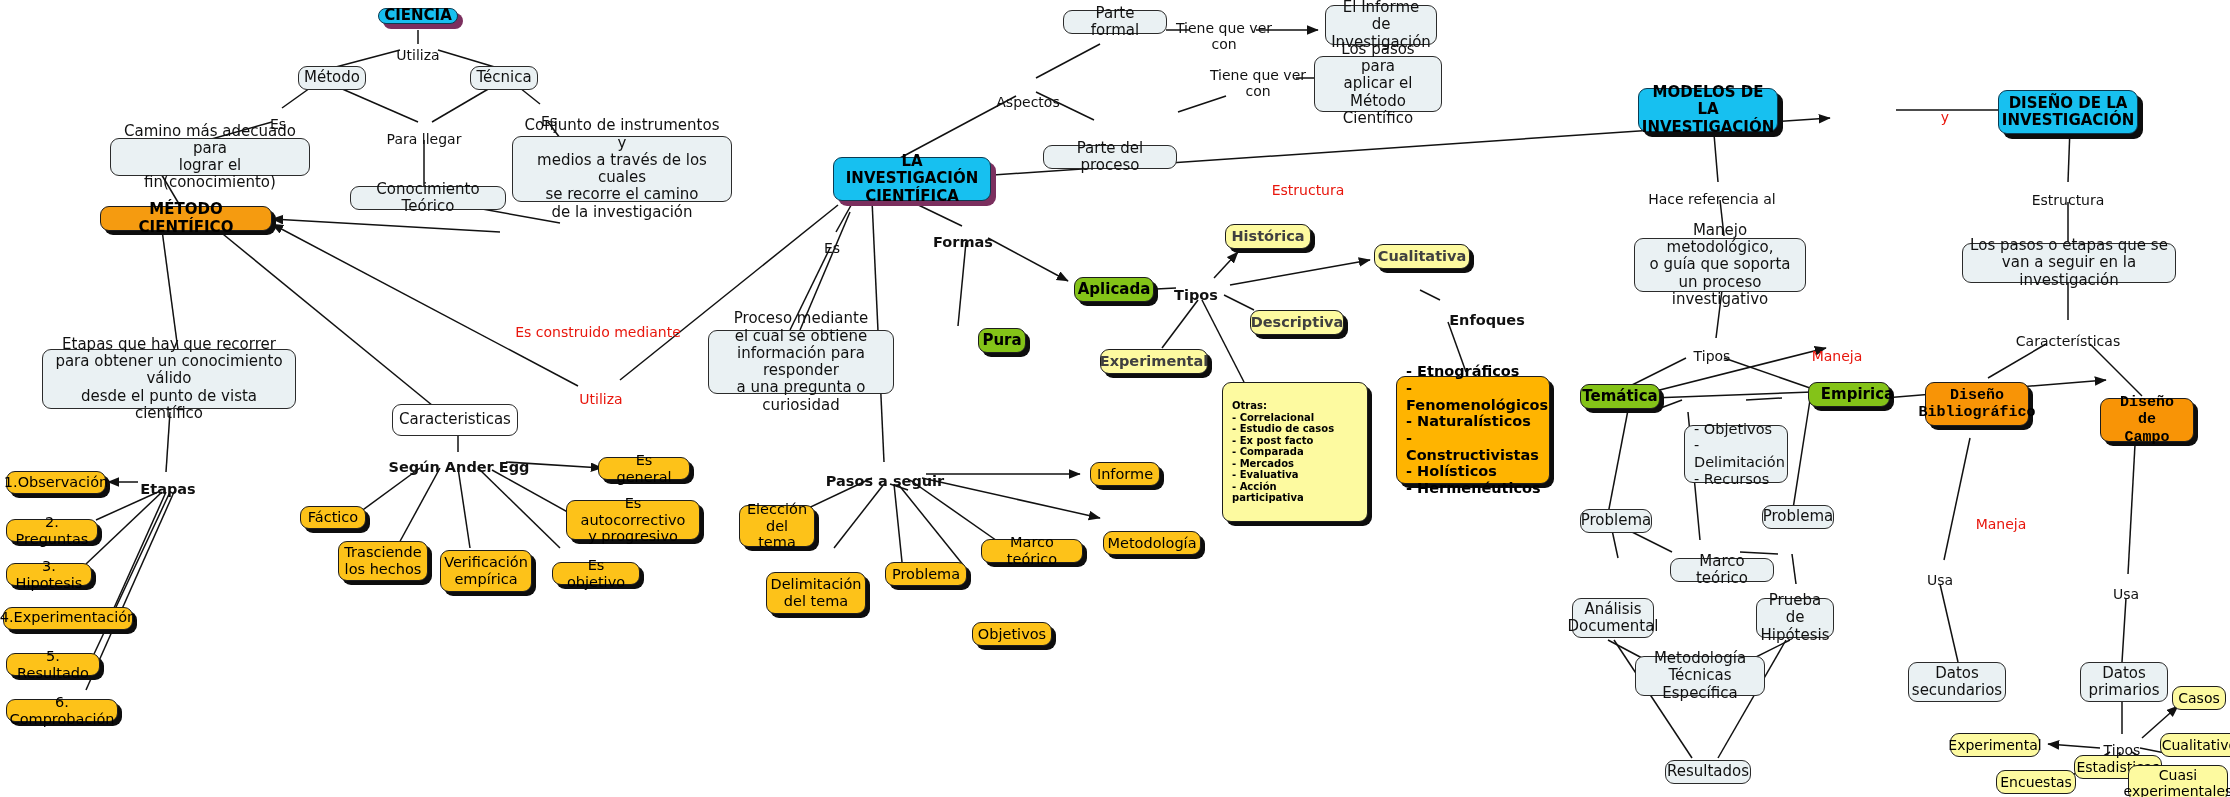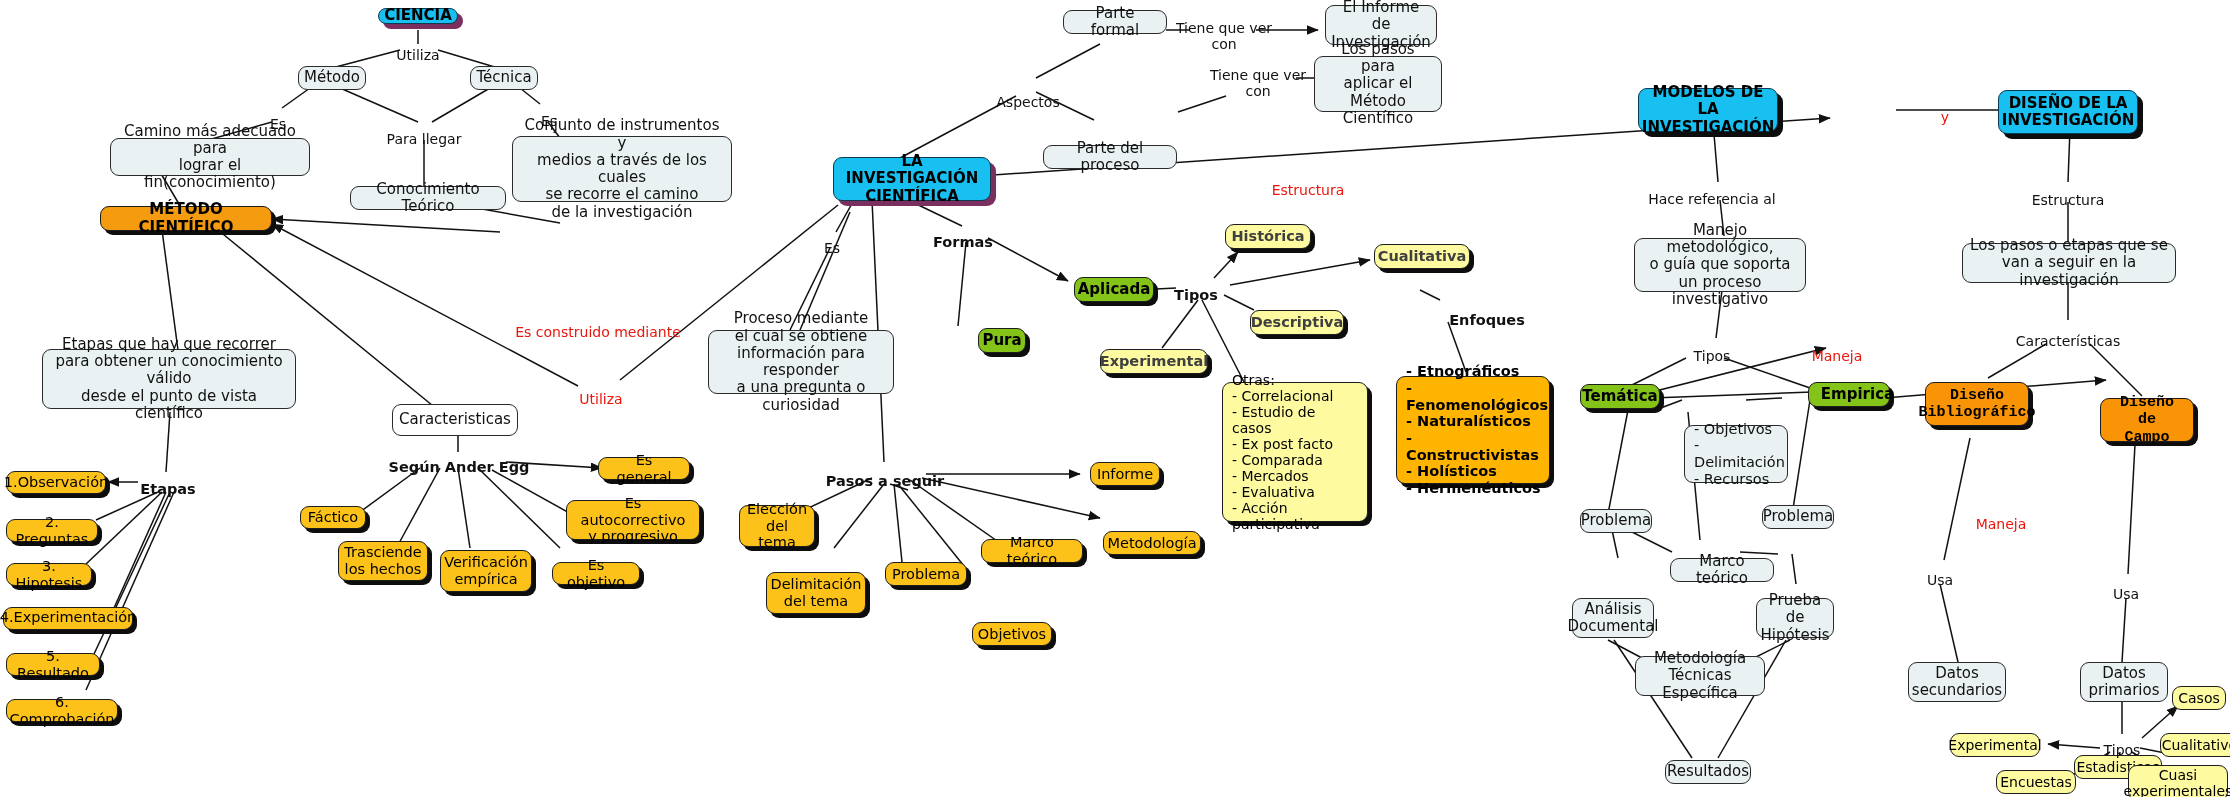--- a/index.html
+++ b/index.html
@@ -112,22 +112,22 @@
     color: #000;
     font-size: 15px;
     font-weight: bold;
     box-shadow: 4px 4px 0 0 #0d0d0d;
     font-family: Liberation Mono, monospace;
   }
   .n-list-yellow {
     background: #fdfaa0;
     border: 1.4px solid #1d1d1d;
     color: #000;
-    font-size: 14px;
-    font-weight: normal;
+    font-size: 10px;
+    font-weight: bold;
     box-shadow: 4px 4px 0 0 #0d0d0d;
     justify-content: flex-start;
     text-align: left;
     padding: 5px 9px;
   }
   .n-list-orange {
     background: #ffb400;
     border: 1.4px solid #1d1d1d;
     color: #000;
     font-size: 14.5px;

